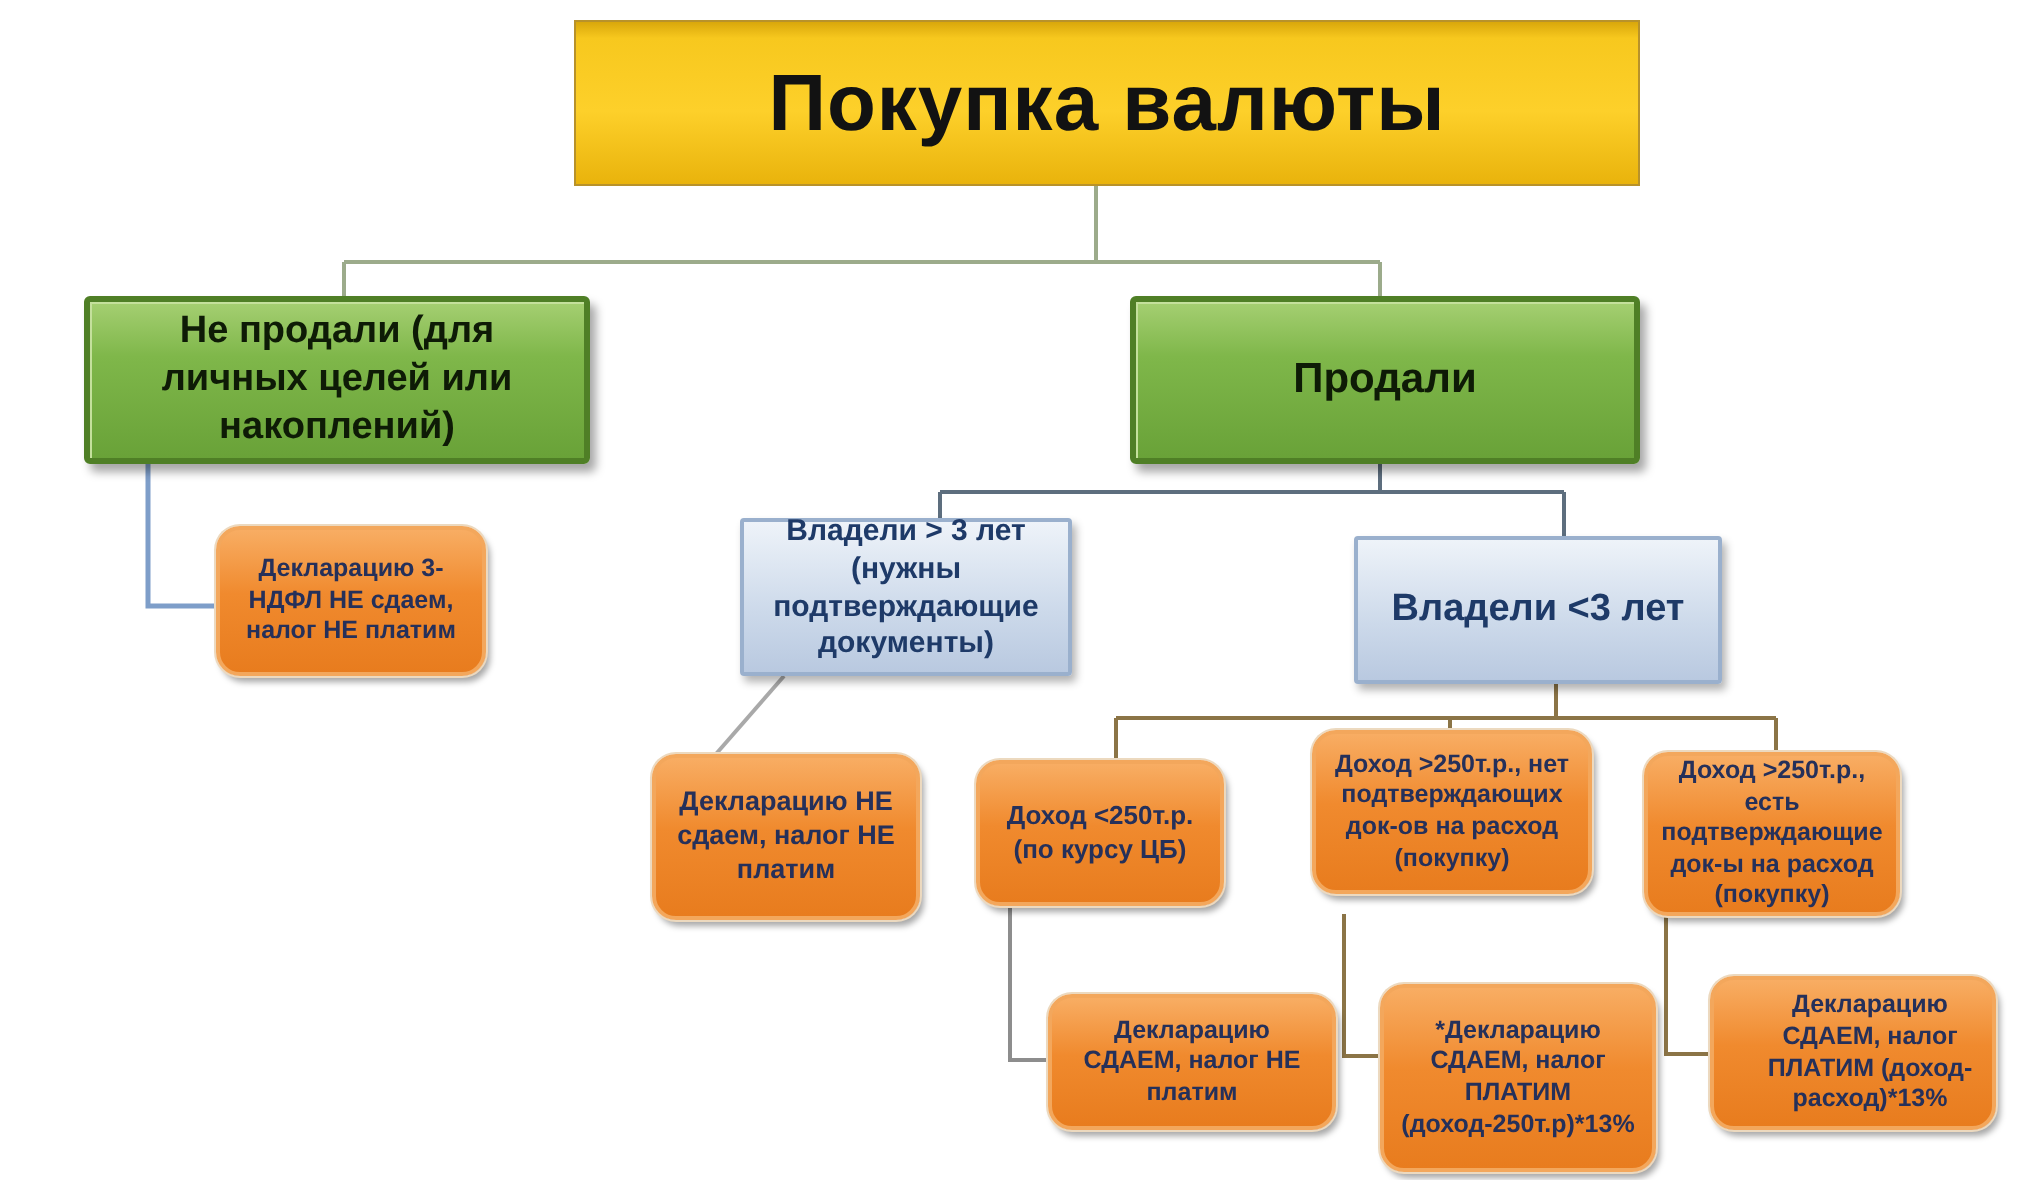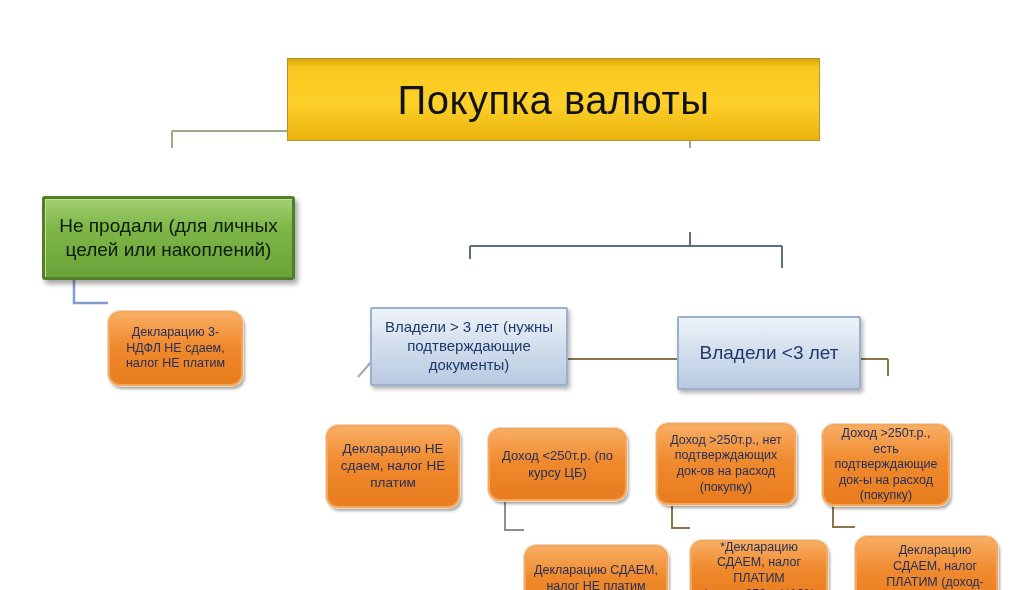--- a/index.html
+++ b/index.html
@@ -3,23 +3,22 @@
 <meta charset="utf-8">
 <style>
   html,body{margin:0;padding:0;background:#ffffff;}
   .canvas{
     position:relative;width:1016px;height:590px;background:#ffffff;overflow:hidden;
     font-family:"Liberation Sans","DejaVu Sans",sans-serif;
   }
   svg.connectors{position:absolute;left:0;top:0;width:1016px;height:590px;pointer-events:none;}
   .node{
     position:absolute;display:flex;align-items:center;justify-content:center;
-    text-align:center;font-weight:normal;box-sizing:border-box;line-height:1.25;
+    text-align:center;font-weight:bold;box-sizing:border-box;line-height:1.25;
     padding:4px 6px;
-    margin-top:48px;
   }
   .node.yellow{
     background:linear-gradient(180deg,#d9a70b 0%,#f7c81e 10%,#fdd02a 55%,#e9b30c 100%);
     border:1px solid #b8922a;color:#121212;letter-spacing:0.5px;
   }
   .node.green{
     background:linear-gradient(180deg,#a5cf72 0%,#7fb74a 35%,#69a238 100%);
     border:3px solid #4f7f26;border-radius:3px;
     box-shadow:inset 1px 1px 0 #c4e09c, 3px 4px 5px rgba(0,0,0,0.35);
     color:#0e1b06;
@@ -54,54 +53,57 @@
   </svg>
 
   <div class="node yellow" style="left:287px;top:10px;width:533px;height:83px;font-size:40px;">
     <span>Покупка валюты</span>
   </div>
 
   <div class="node green" style="left:42px;top:148px;width:253px;height:84px;font-size:19px;">
     <span>Не продали (для личных целей или накоплений)</span>
   </div>
 
+  <div class="node green" style="left:565px;top:148px;width:255px;height:84px;font-size:21px;">
+    <span>Продали</span>
+  </div>
 
   <div class="node orange" style="left:108px;top:263px;width:135px;height:75px;font-size:12.5px;">
     <span>Декларацию 3-НДФЛ НЕ сдаем, налог НЕ платим</span>
   </div>
 
-  <div class="node blue" style="left:370px;top:259px;width:198px;height:79px;font-size:15px;">
+  <div class="node blue" style="left:370px;top:259px;width:166px;height:79px;font-size:15px;align-items:flex-end;">
     <span>Владели &gt; 3 лет (нужны подтверждающие документы)</span>
   </div>
 
   <div class="node blue" style="left:677px;top:268px;width:184px;height:74px;font-size:19px;">
     <span>Владели &lt;3 лет</span>
   </div>
 
   <div class="node orange" style="left:326px;top:377px;width:134px;height:83px;font-size:13.5px;">
     <span>Декларацию НЕ сдаем, налог НЕ платим</span>
   </div>
 
-  <div class="node orange" style="left:488px;top:380px;width:139px;height:73px;font-size:13px;">
+  <div class="node orange" style="left:488px;top:380px;width:124px;height:73px;font-size:13px;">
     <span>Доход &lt;250т.р. (по курсу ЦБ)</span>
   </div>
 
-  <div class="node orange" style="left:656px;top:375px;width:140px;height:82px;font-size:12.5px;">
+  <div class="node orange" style="left:656px;top:365px;width:140px;height:82px;font-size:12.5px;">
     <span>Доход &gt;250т.р., нет подтверждающих док-ов на расход (покупку)</span>
   </div>
 
   <div class="node orange" style="left:822px;top:376px;width:128px;height:82px;font-size:12.5px;">
     <span>Доход &gt;250т.р., есть подтверждающие док-ы на расход (покупку)</span>
   </div>
 
   <div class="node orange" style="left:524px;top:497px;width:144px;height:68px;font-size:12.5px;">
     <span>Декларацию СДАЕМ, налог НЕ платим</span>
   </div>
 
-  <div class="node orange" style="left:690px;top:492px;width:138px;height:62px;font-size:12.5px;">
+  <div class="node orange" style="left:690px;top:492px;width:138px;height:94px;font-size:12.5px;">
     <span>*Декларацию СДАЕМ, налог ПЛАТИМ (доход-250т.р)*13%</span>
   </div>
 
   <div class="node orange" style="left:855px;top:488px;width:143px;height:77px;font-size:12.5px;padding-left:23px;">
     <span>Декларацию СДАЕМ, налог ПЛАТИМ (доход-расход)*13%</span>
   </div>
 
 </div>
 
 </body></html>

